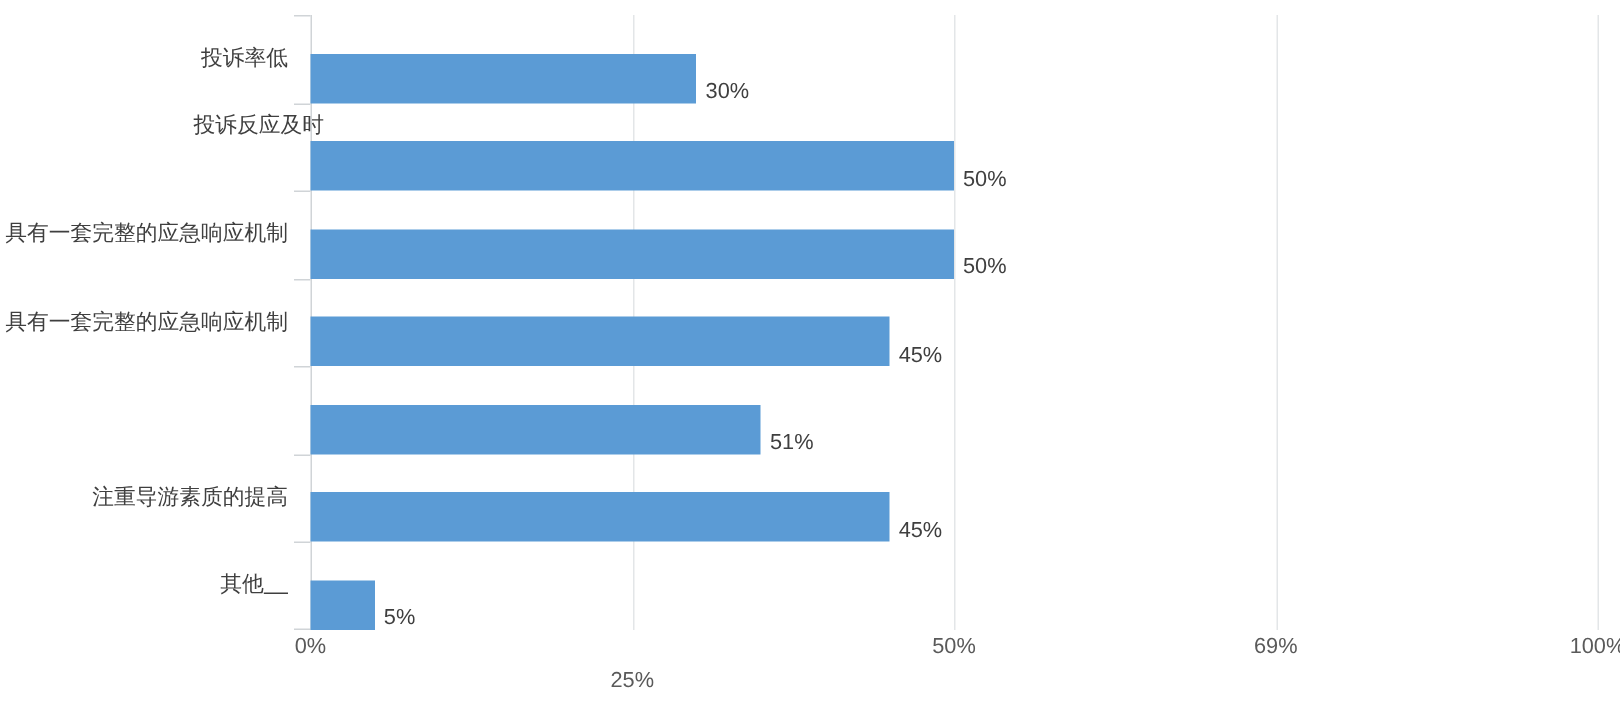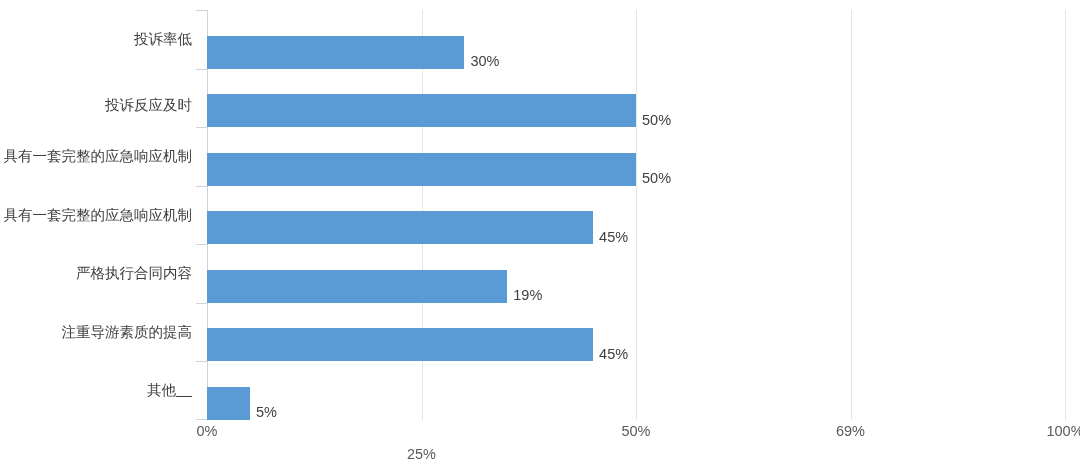--- a/index.html
+++ b/index.html
@@ -151,31 +151,28 @@
       <div class="y-tick" style="top: 234.286px;"></div>
       <div class="y-tick" style="top: 292.857px;"></div>
       <div class="y-tick" style="top: 351.429px;"></div>
       <div class="y-tick" style="top: 409px;"></div>
     </div>
 
   <div id="category-labels">
       <div class="cat-row" style="top: 0px;">
         <span class="cat-label">投诉率低</span>
       </div>
-      <div class="cat-row" style="top: 66px;">
+      <div class="cat-row" style="top: 45px; margin-left: 24px;">
         <span class="cat-label">投诉反应及时</span>
       </div>
       <div class="cat-row" style="top: 117.143px;">
         <span class="cat-label">具有一套完整的应急响应机制</span>
       </div>
       <div class="cat-row" style="top: 175.714px;">
         <span class="cat-label">具有一套完整的应急响应机制</span>
-      </div>
-      <div class="cat-row" style="top: 234.286px;">
-        <span class="cat-label">严格执行合同内容</span>
       </div>
       <div class="cat-row" style="top: 292.857px;">
         <span class="cat-label">注重导游素质的提高</span>
       </div>
       <div class="cat-row" style="top: 351.429px;">
         <span class="cat-label"><span>其他</span><span class="underline-blank">&nbsp;&nbsp;&nbsp;&nbsp;</span></span>
       </div>
     </div>
 
   <div id="plot-area">
@@ -198,21 +195,21 @@
         <div class="row" style="top: 117.143px;">
           <div class="bar" style="width: 429px; background: rgb(91, 155, 213);"></div>
           <div class="bar-value">50%</div>
         </div>
         <div class="row" style="top: 175.714px;">
           <div class="bar" style="width: 386.1px; background: rgb(91, 155, 213);"></div>
           <div class="bar-value">45%</div>
         </div>
         <div class="row" style="top: 234.286px;">
           <div class="bar" style="width: 300.3px; background: rgb(91, 155, 213);"></div>
-          <div class="bar-value">19%</div>
+          <div class="bar-value">51%</div>
         </div>
         <div class="row" style="top: 292.857px;">
           <div class="bar" style="width: 386.1px; background: rgb(91, 155, 213);"></div>
           <div class="bar-value">45%</div>
         </div>
         <div class="row" style="top: 351.429px;">
           <div class="bar" style="width: 42.9px; background: rgb(91, 155, 213);"></div>
           <div class="bar-value">5%</div>
         </div>
       </div>

